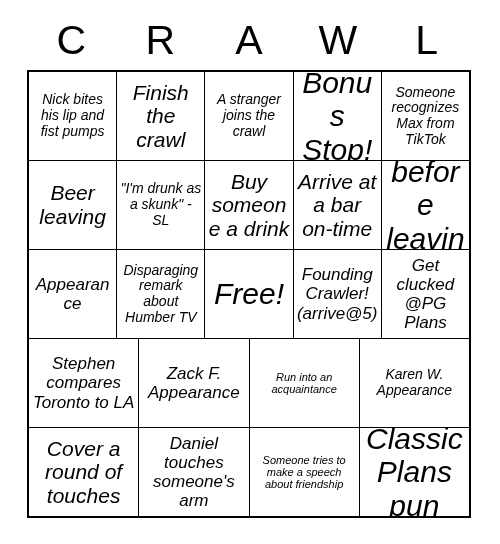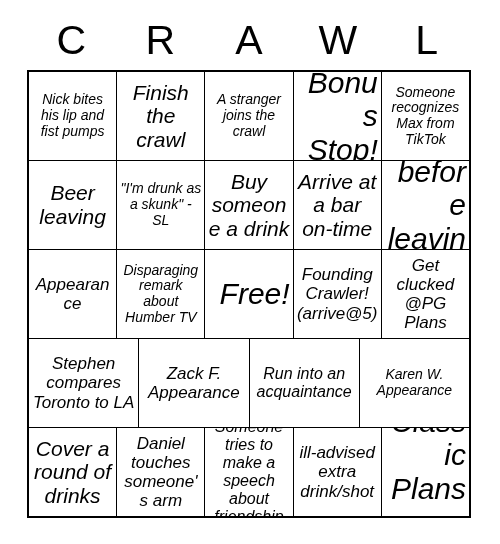--- a/index.html
+++ b/index.html
@@ -80,25 +80,25 @@
   }
   .cell-text {
     display: block;
     width: 100%;
     line-height: 1.12;
     word-wrap: break-word;
     overflow-wrap: break-word;
     hyphens: none;
   }
   
-  .fs-xl .cell-text { font-size: 30px; text-align: right; }
+  .fs-xl .cell-text { font-size: 30px; }
   .fs-lg .cell-text { font-size: 21px; }
   .fs-md .cell-text { font-size: 17px; }
   .fs-sm .cell-text { font-size: 14px; }
-  .fs-xs .cell-text { font-size: 16px; }
+  .fs-xs .cell-text { font-size: 11px; }
 </style>
 </head>
 <body style="background: rgb(255, 255, 255); color: rgb(0, 0, 0);">
 
 <div id="bingo-card">
 
   <div class="header-row">
     <div class="header-cell">C</div>
     <div class="header-cell">R</div>
     <div class="header-cell">A</div>
@@ -172,30 +172,27 @@
       <div class="cell fs-xs">
         <span class="cell-text">Run into an acquaintance</span>
       </div>
       <div class="cell fs-sm">
         <span class="cell-text">Karen W. Appearance</span>
       </div>
     </div>
 
     <div class="grid-row">
       <div class="cell fs-lg">
-        <span class="cell-text">Cover a round of drinks</span>
+        <span class="cell-text">Cover a round of touches</span>
       </div>
       <div class="cell fs-md">
         <span class="cell-text">Daniel touches someone's arm</span>
       </div>
       <div class="cell fs-xs">
         <span class="cell-text">Someone tries to make a speech about friendship</span>
-      </div>
-      <div class="cell fs-md">
-        <span class="cell-text">ill-advised extra drink/shot</span>
       </div>
       <div class="cell fs-xl">
         <span class="cell-text">Classic Plans pun</span>
       </div>
     </div>
 
   </div>
 </div>
 
 </body></html>

